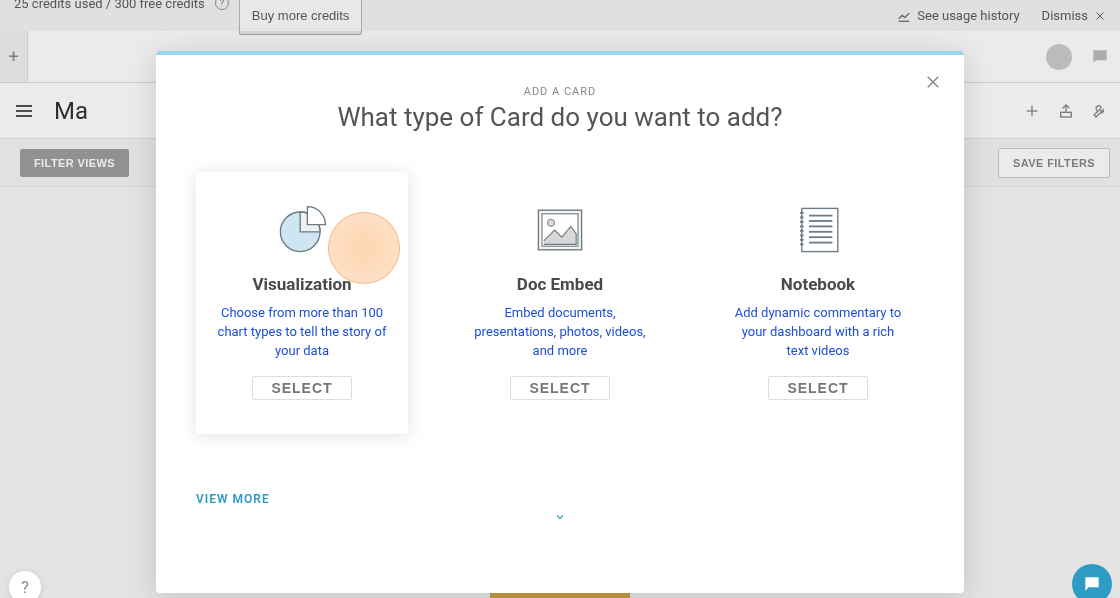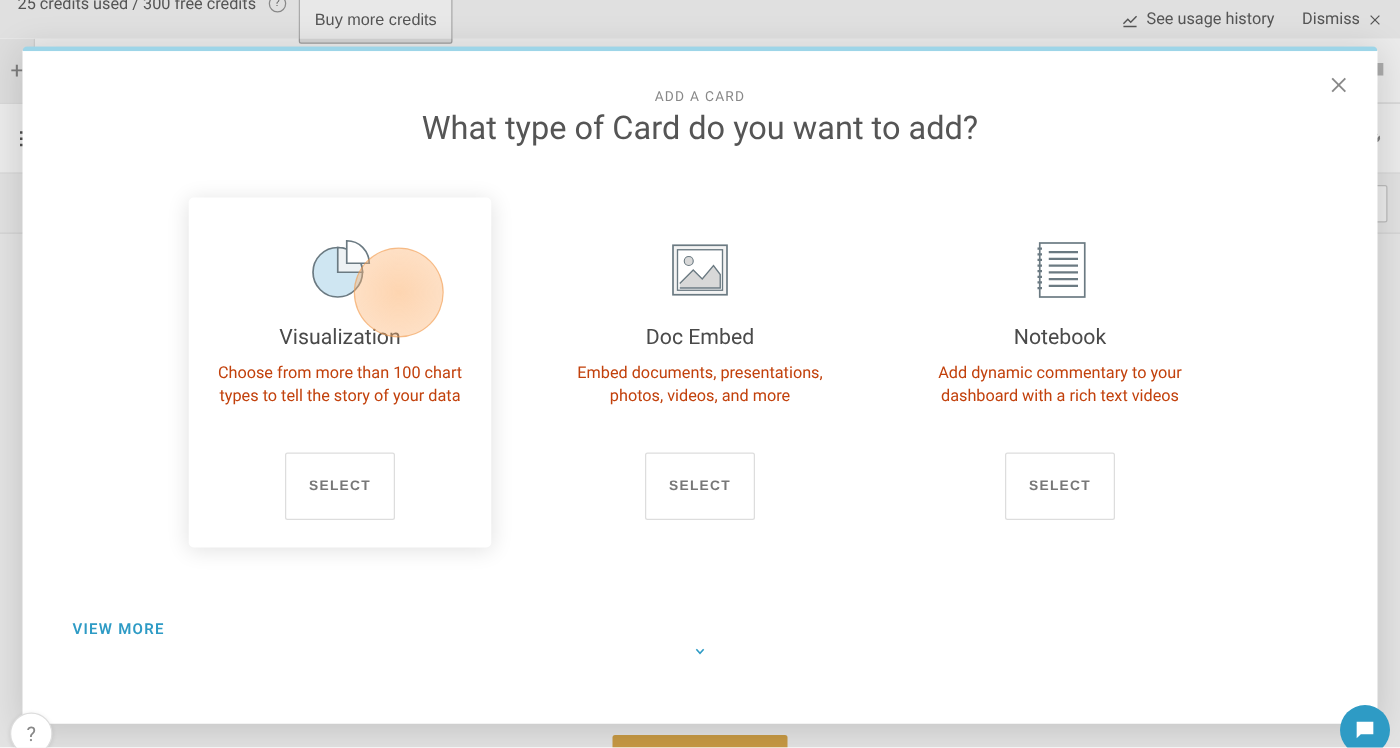--- a/index.html
+++ b/index.html
@@ -118,22 +118,22 @@
   }
   
   .overlay {
     position: absolute;
     top: 31px; left: 0; right: 0; bottom: 0;
     background: rgba(0,0,0,0.08);
     display: flex;
     justify-content: center;
   }
   .modal {
-    margin-top: 6px;
-    width: 1084px;
+    margin-top: 20px;
+    width: 808px;
     height: 542px;
     background: #fff;
     border-top: 4px solid #9dd5e8;
     border-radius: 4px;
     box-shadow: 0 4px 30px rgba(0,0,0,0.15);
     position: relative;
     padding: 30px 40px 20px;
   }
   .modal-close {
     position: absolute;
@@ -170,31 +170,31 @@
     position: relative;
   }
   .card-option.hover {
     box-shadow: 0 2px 18px rgba(0,0,0,0.12);
   }
   .card-icon-wrap {
     height: 60px;
     display: flex; align-items: center; justify-content: center;
     margin-bottom: 14px;
   }
-  .card-title { font-size: 17px; font-weight: 400; color: #4a4a4a; margin-bottom: 10px; }
-  .card-desc { font-size: 13px; color: #c2410c; line-height: 1.45; min-height: 58px; }
+  .card-title { font-size: 17px; font-weight: 700; color: #4a4a4a; margin-bottom: 10px; }
+  .card-desc { font-size: 13px; color: #1d4ed8; line-height: 1.45; min-height: 58px; }
   .card-select-btn {
     margin-top: 14px;
     border: 1px solid #ddd;
     background: #fff;
     color: #777;
-    font-size: 11px;
+    font-size: 14px;
     font-weight: 600;
     letter-spacing: 1px;
-    padding: 20px 18px;
+    padding: 3px 18px;
     cursor: pointer;
     border-radius: 2px;
   }
   .highlight-circle {
     position: absolute;
     width: 72px; height: 72px;
     background: radial-gradient(circle, rgba(252,178,112,0.55), rgba(252,178,112,0.35));
     border: 1px solid rgba(240,150,70,0.5);
     border-radius: 50%;
     top: 40px; left: 132px;

